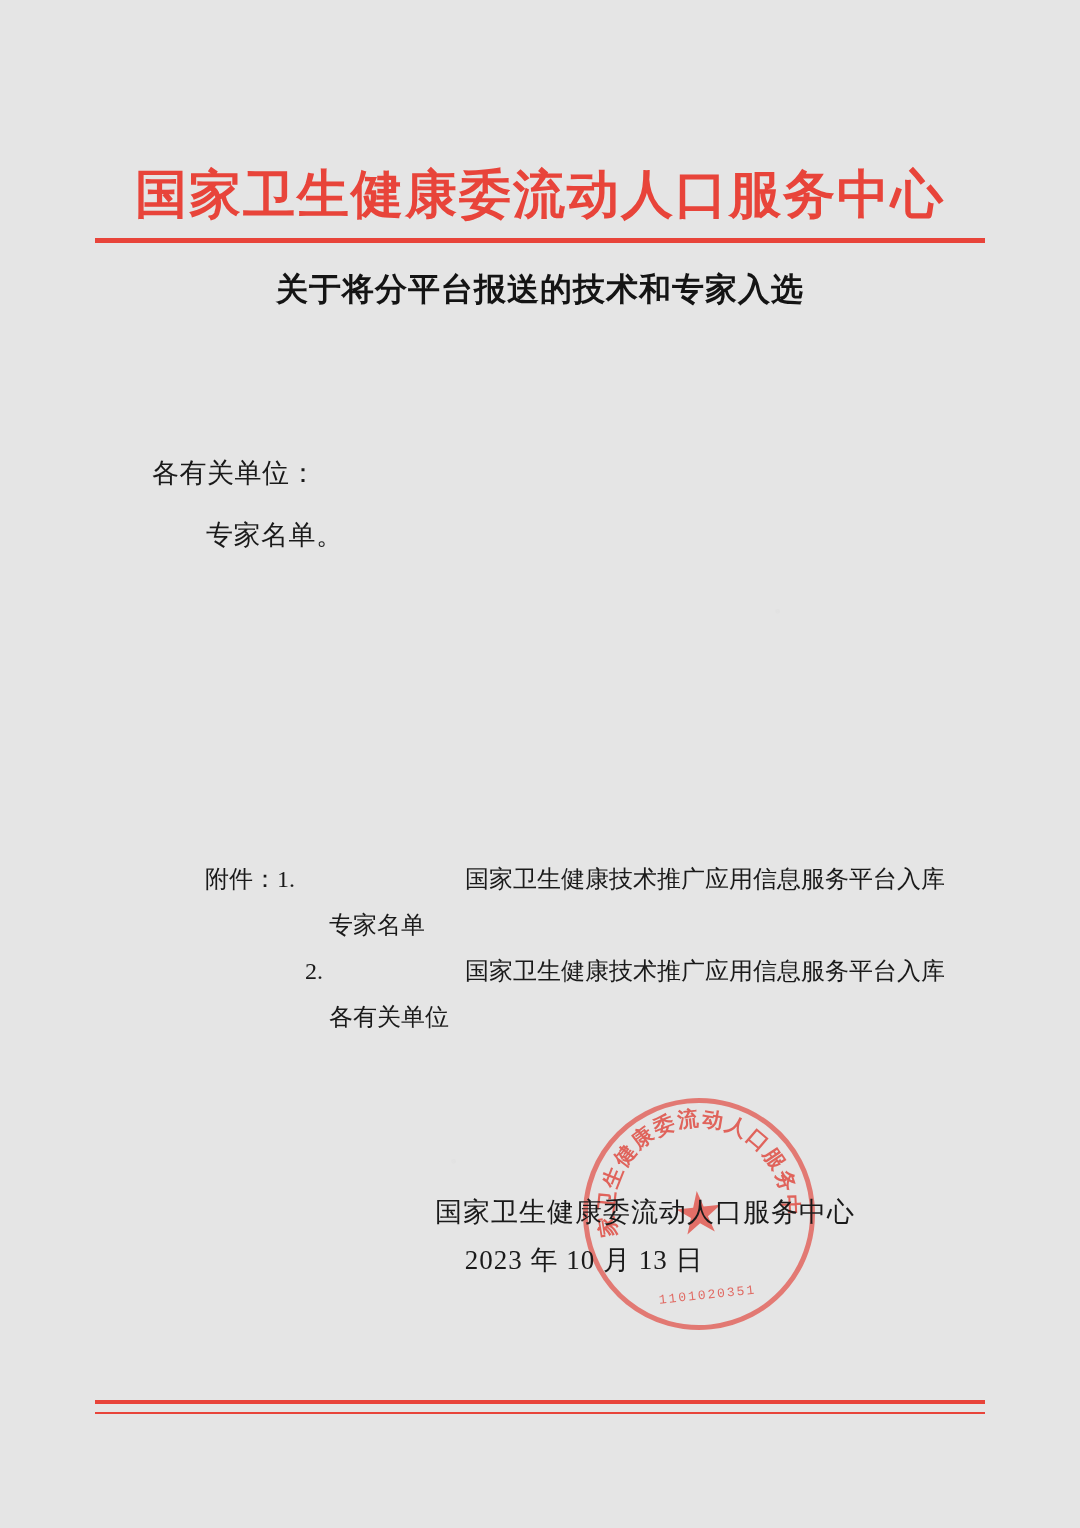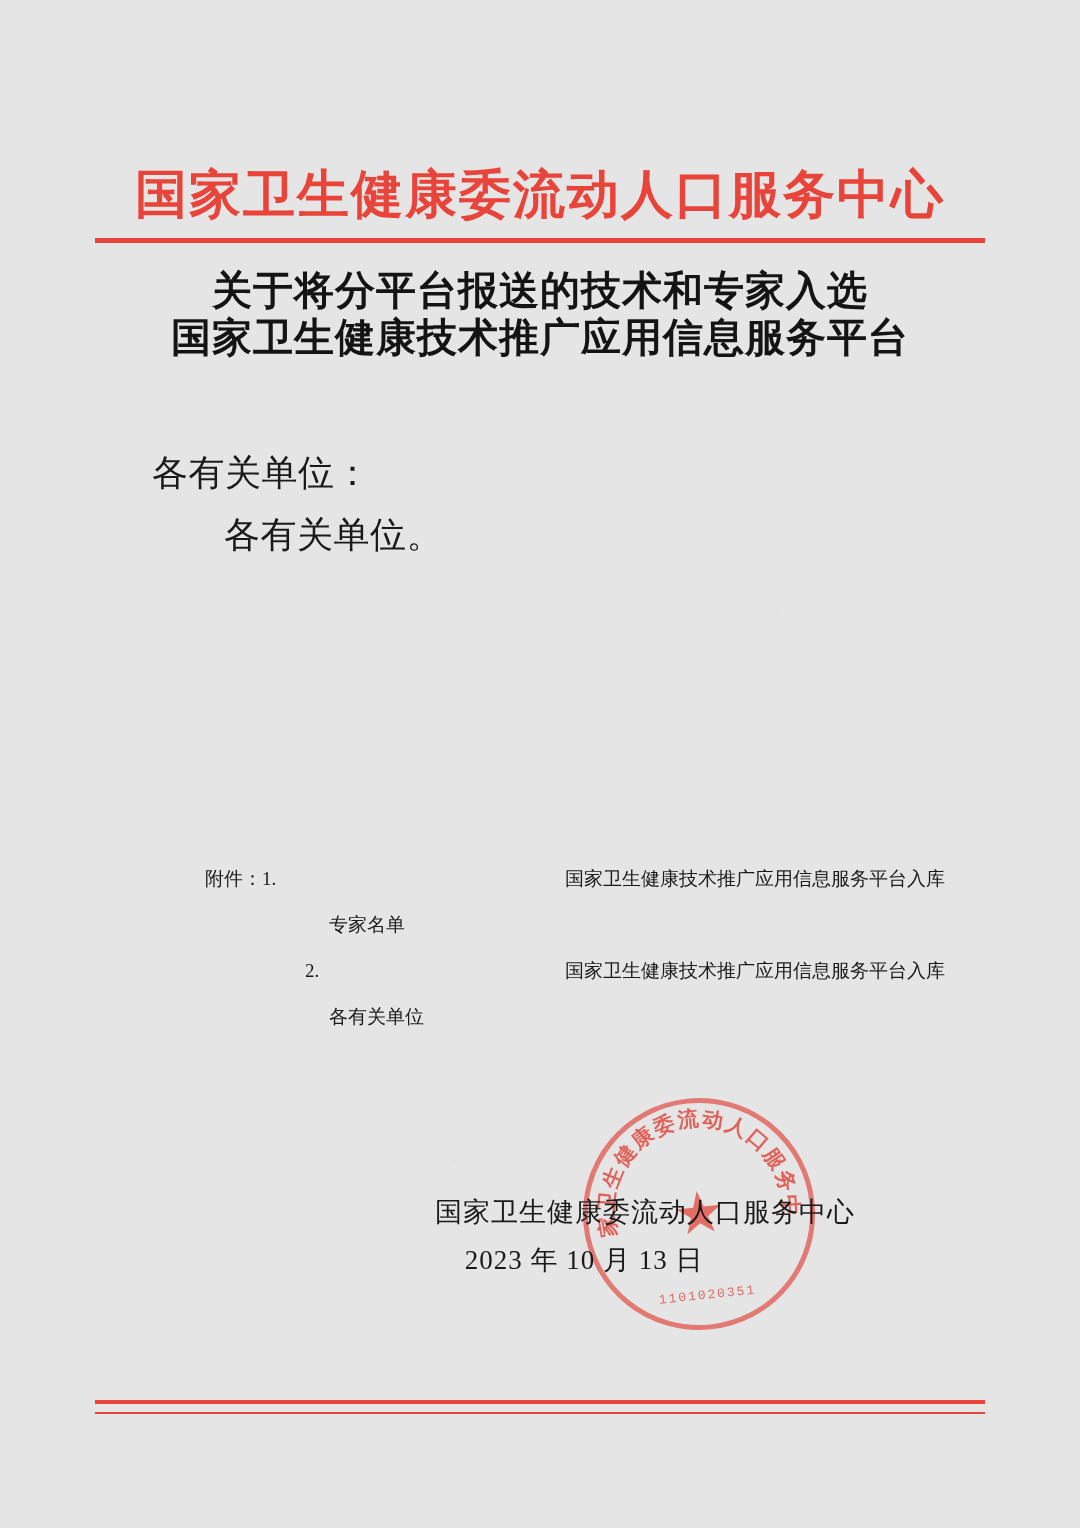--- a/index.html
+++ b/index.html
@@ -57,52 +57,52 @@
   }
 
   .doc-title {
     position: absolute;
     top: 266px;
     left: 0;
     width: 1080px;
     text-align: center;
     font-family: "DejaVu Serif", "Liberation Serif", serif;
     font-weight: 700;
-    font-size: 40px;
+    font-size: 32px;
     line-height: 47px;
     color: #141414;
     letter-spacing: 1px;
   }
   .doc-title div { white-space: nowrap; }
 
   .body-block {
     position: absolute;
     top: 450px;
     left: 152px;
     width: 788px;
-    font-size: 36px;
+    font-size: 27px;
     line-height: 46px;
     color: #1a1a1a;
     letter-spacing: 0.5px;
   }
   .salutation { margin: 0 0 2px 0; }
   .para {
     margin: 0;
     text-indent: 2em;
     text-align: justify;
     text-justify: inter-ideograph;
   }
   .para-spacer { height: 14px; }
 
   .attach-block {
     position: absolute;
     top: 856px;
     left: 205px;
     width: 740px;
-    font-size: 19px;
+    font-size: 24px;
     line-height: 46px;
   }
   .attach-row {
     display: flex;
     align-items: flex-start;
   }
   .attach-lead { white-space: nowrap; }
   .attach-num { white-space: nowrap; }
   .attach-text { flex: 1; text-align: right; }
   .attach-cont {
@@ -196,27 +196,26 @@
 <body>
 
 <div class="page">
   <div class="paper-noise"></div>
 
   <div class="header-title">国家卫生健康委流动人口服务中心</div>
   <div class="header-rule"></div>
 
   <div class="doc-title">
     <div>关于将分平台报送的技术和专家入选</div>
-    <div>国家卫生健康技术推广应用信息服务平台</div>
   </div>
 
   <div class="body-block">
     <p class="salutation">各有关单位：</p>
     <div class="para-spacer"></div>
-    <p class="para">各有关单位。</p>
+    <p class="para">专家名单。</p>
   </div>
 
   <div class="attach-block">
     <div class="attach-row">
       <span class="attach-lead">附件：</span>
       <span class="attach-num">1.</span>
       <span class="attach-text">国家卫生健康技术推广应用信息服务平台入库</span>
     </div>
     <div class="attach-cont">专家名单</div>
 

